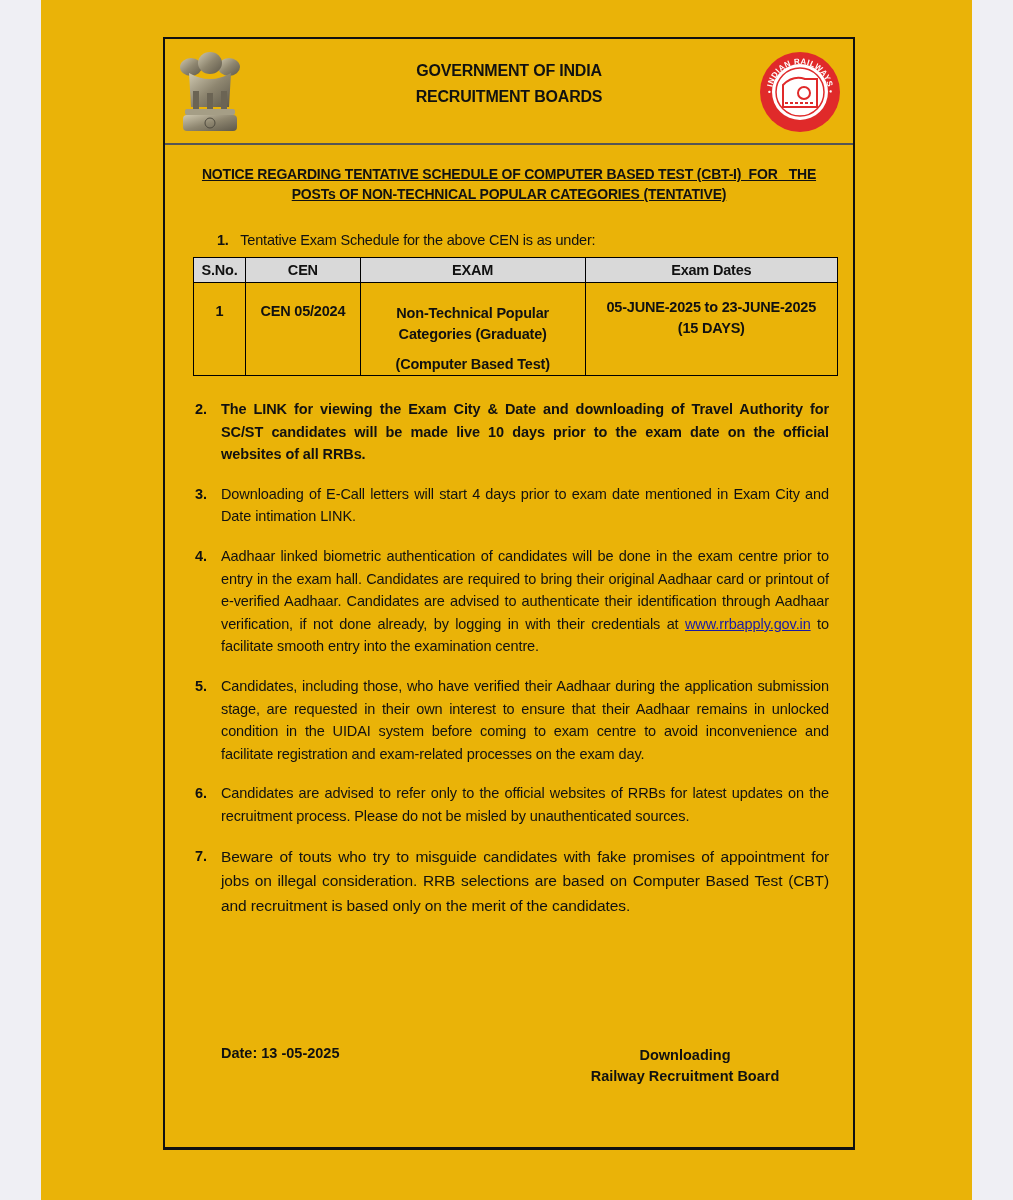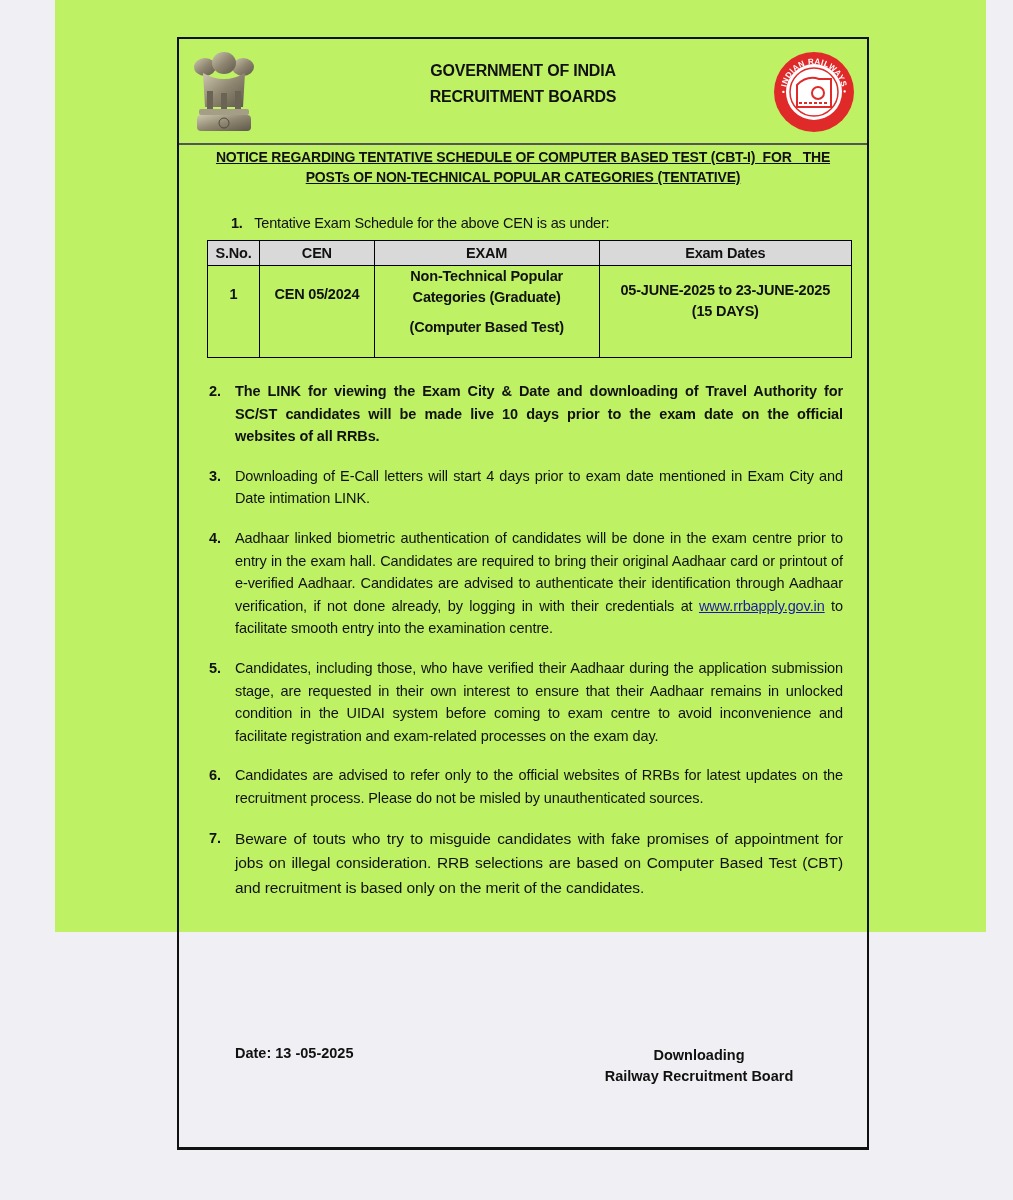--- a/index.html
+++ b/index.html
@@ -3,22 +3,22 @@
 <meta charset="utf-8">
 <style>
   html, body { margin: 0; padding: 0; }
   body {
     width: 1013px; height: 1200px; background: #efeff4;
     position: relative; overflow: hidden;
     font-family: "Liberation Sans", "DejaVu Sans", sans-serif;
     color: #111;
   }
   .page {
-    position: absolute; left: 55px; top: 0; width: 931px; height: 932px;
-    background: #bef264;
+    position: absolute; left: 41px; top: 0; width: 931px; height: 1200px;
+    background: #eab308;
   }
   .frame {
     position: absolute; left: 122px; top: 37px; width: 688px; height: 1108px;
     border: 2px solid #111; border-bottom-width: 3px;
     box-sizing: content-box;
   }
   .header {
     position: relative; height: 104px; border-bottom: 2px solid #555;
   }
   .emblem {
@@ -31,38 +31,38 @@
     position: absolute; left: 0; right: 0; top: 19px; text-align: center;
     font-weight: bold; font-size: 16px; line-height: 26px; letter-spacing: -0.2px;
   }
   .hdr-lines div { white-space: pre; }
   .title {
     text-align: center; font-weight: bold; font-size: 19px; margin-top: 30px;
     letter-spacing: -0.3px; white-space: pre;
   }
   .subtitle {
     text-align: center; font-weight: bold; font-size: 14px; line-height: 20px;
-    margin-top: 2px; text-decoration: underline; letter-spacing: -0.2px;
+    margin-top: 19px; text-decoration: underline; letter-spacing: -0.2px;
   }
   .subtitle div { white-space: pre; }
   .item1 {
     margin-top: 28px; margin-left: 52px; font-size: 14.5px; letter-spacing: -0.2px;
   }
   .item1 .num { font-weight: bold; margin-right: 8px; }
   table.sched {
     border-collapse: collapse; margin-left: 28px; margin-top: 9px; width: 645px;
     font-size: 14.5px; font-weight: bold; letter-spacing: -0.2px;
   }
   table.sched th, table.sched td {
     border: 1px solid #000000; text-align: center; padding: 0;
   }
   table.sched th { background: #d9d9d9; height: 24px; }
   table.sched td { height: 91px; vertical-align: top; }
   .cell-pad { padding-top: 20px; }
-  .exam-cell { line-height: 21px; }
+  .exam-cell { padding-top: 20px; line-height: 21px; }
   .exam-cell .cbt { margin-top: 9px; display: block; }
   .dates-cell { padding-top: 14px; line-height: 21px; }
   .points { margin-left: 30px; margin-right: 24px; margin-top: 22px; }
   .pt { display: flex; font-size: 14.5px; line-height: 22.6px; margin-bottom: 17px; letter-spacing: -0.1px; }
   .pt .num { width: 26px; flex: none; font-weight: bold; }
   .pt .txt { flex: 1; text-align: justify; }
   .pt.bold .txt { font-weight: bold; }
   .pt.wide .txt { font-size: 15.5px; line-height: 24.5px; }
   a.link { color: #1a1aa6; text-decoration: underline; }
   .footer { position: absolute; left: 0; right: 0; top: 1002px; height: 60px; font-weight: bold; font-size: 14.5px; }

